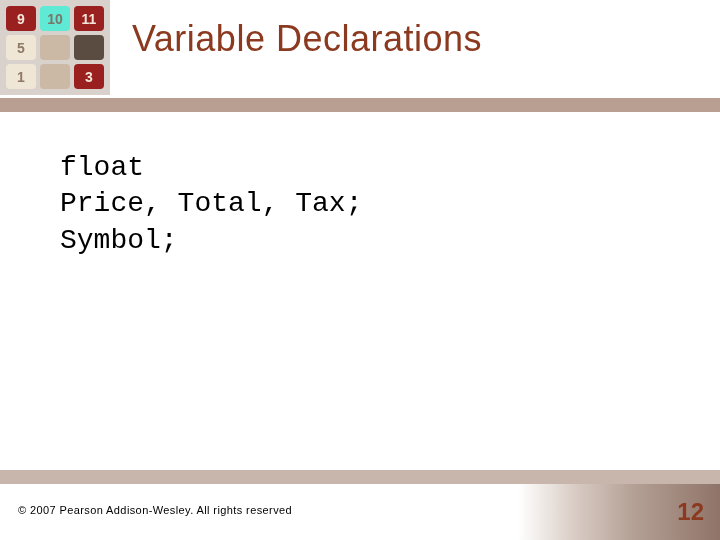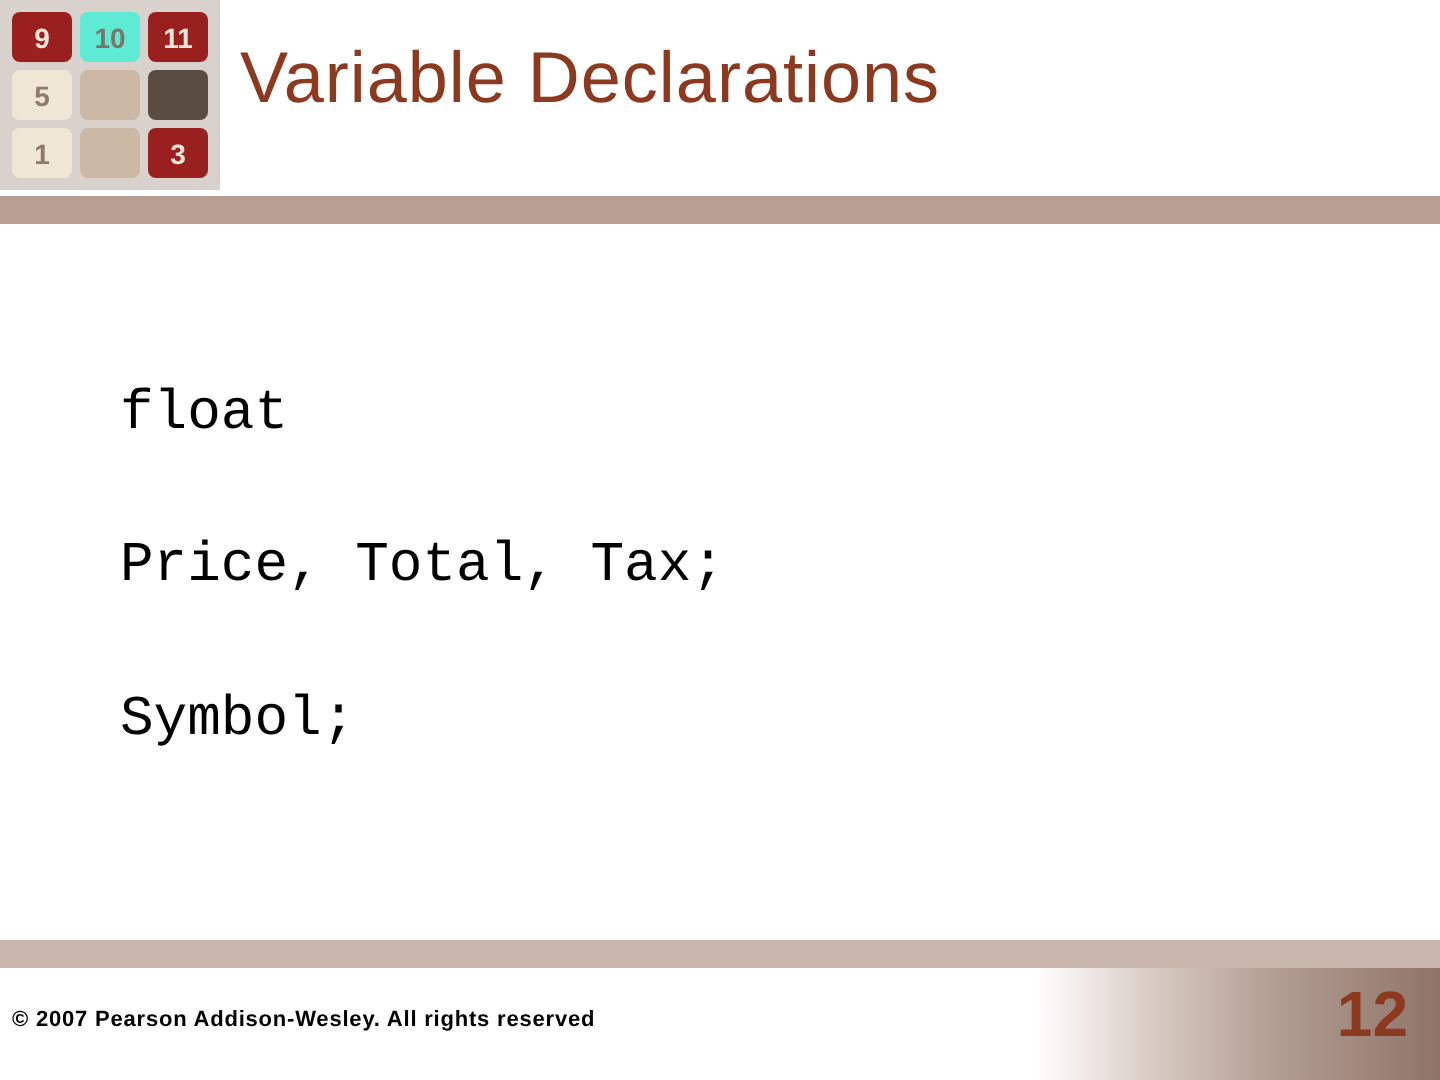--- a/index.html
+++ b/index.html
@@ -54,36 +54,36 @@
     top: 98px;
     left: 0;
     right: 0;
     height: 14px;
     background: #b99f92;
   }
 
   .title {
     position: absolute;
     top: 18px;
-    left: 120px;
+    left: 132px;
     font-size: 36px;
     color: #8b3a1f;
     letter-spacing: 0.5px;
   }
 
   .code {
     position: absolute;
     top: 150px;
     left: 60px;
     font-family: "Courier New", Courier, monospace;
     font-size: 28px;
     color: #000;
     line-height: 1.3;
   }
-  .code-row { display: flex; margin-top: 40px; }
+  .code-row { display: flex; }
   .code-type { width: 150px; white-space: pre; }
   .code-vars { white-space: pre; }
 
   .footer-band {
     position: absolute;
     left: 0;
     bottom: 56px;
     width: 100%;
     height: 14px;
     background: #c8b5ab;
@@ -91,32 +91,32 @@
   .footer-gradient {
     position: absolute;
     left: 0;
     bottom: 0;
     width: 100%;
     height: 56px;
     background: linear-gradient(90deg, #ffffff 0%, #ffffff 72%, #d8cbc3 80%, #b4a095 88%, #8f7368 100%);
   }
   .copyright {
     position: absolute;
-    left: 6px;
+    left: 18px;
     bottom: 24px;
     font-size: 11px;
-    font-weight: bold;
+    font-weight: normal;
     color: #000;
     letter-spacing: 0.4px;
   }
   .pagenum {
     position: absolute;
     right: 16px;
     bottom: 14px;
-    font-size: 32px;
+    font-size: 24px;
     font-weight: bold;
     color: #8b3a1f;
   }
 </style>
 </head>
 <body>
 
 <div class="slide">
 
   <div class="thumb">

